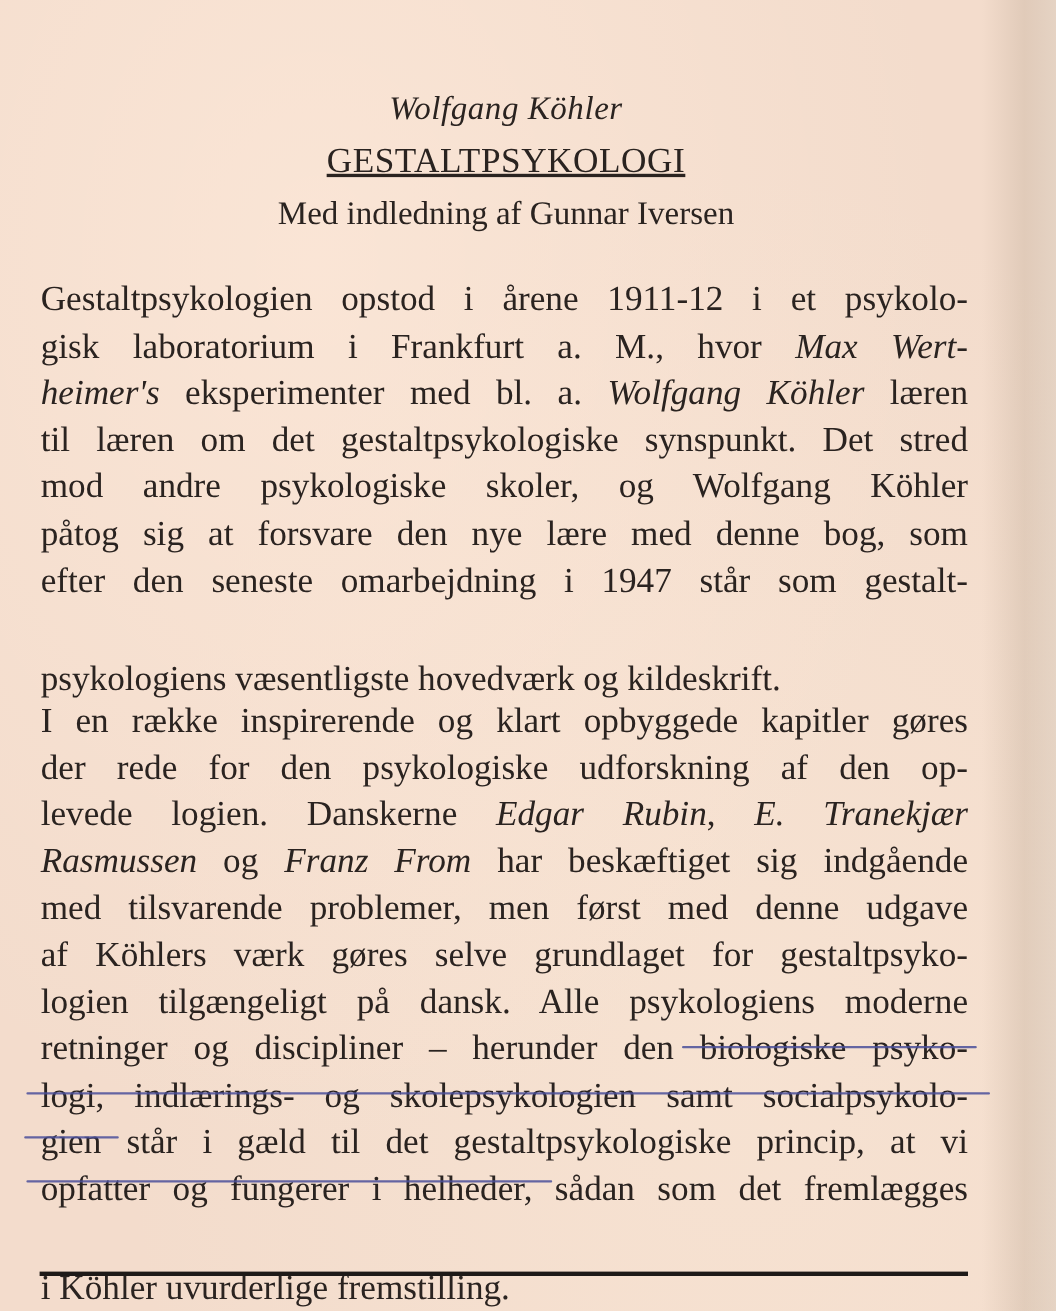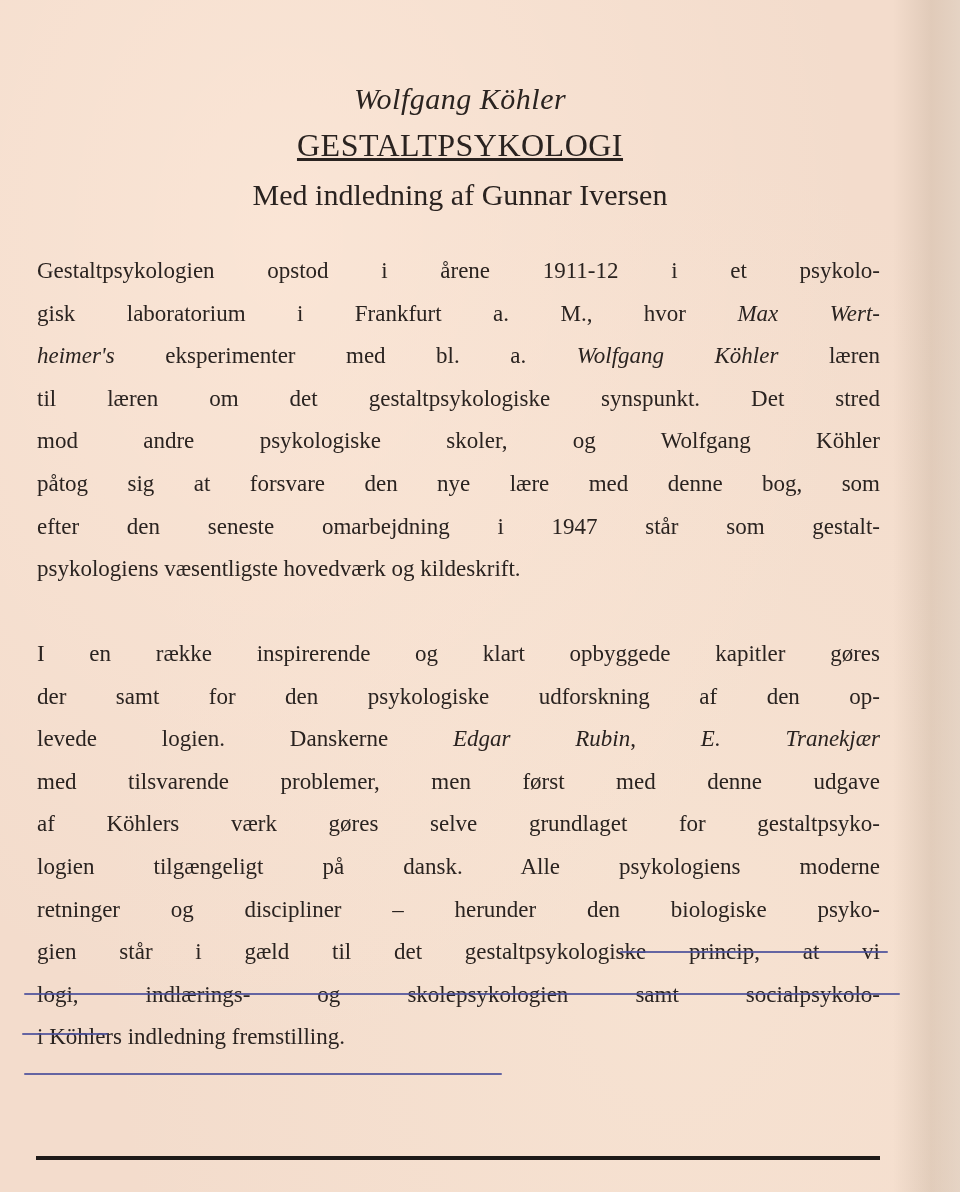--- a/index.html
+++ b/index.html
@@ -44,34 +44,35 @@
       text-decoration: underline;
     }
     .intro {
       top: 178px;
       font-size: 30px;
     }
     .body-text {
       position: absolute;
       left: 37px;
       width: 843px;
-      font-size: 23px;
+      font-size: 32px;
       line-height: 42.6px;
     }
     .p1 { top: 250px; }
     .p2 { top: 633px; }
     .line {
       display: block;
       white-space: nowrap;
       text-align: justify;
       text-align-last: justify;
       height: 42.6px;
     }
     .line.last {
       text-align-last: left;
+      margin-top: 47px;
     }
     em { }
     .ink {
       position: absolute;
       height: 2px;
       background: #4a4f9a;
       border-radius: 2px;
       opacity: 0.85;
     }
     .rule {
@@ -96,29 +97,31 @@
       <span class="line"><span>gisk laboratorium i Frankfurt a. M., hvor </span><em>Max Wert-</em></span>
       <span class="line"><em>heimer's</em><span> eksperimenter med bl. a. </span><em>Wolfgang Köhler</em><span> læren</span></span>
       <span class="line"><span>til læren om det gestaltpsykologiske synspunkt. Det stred</span></span>
       <span class="line"><span>mod andre psykologiske skoler, og Wolfgang Köhler</span></span>
       <span class="line"><span>påtog sig at forsvare den nye lære med denne bog, som</span></span>
       <span class="line"><span>efter den seneste omarbejdning i 1947 står som gestalt-</span></span>
       <span class="line last"><span>psykologiens væsentligste hovedværk og kildeskrift.</span></span>
     </div>
   <div class="body-text p2" id="p2">
       <span class="line"><span>I en række inspirerende og klart opbyggede kapitler gøres</span></span>
-      <span class="line"><span>der samt for den psykologiske udforskning af den op-</span></span>
+      <span class="line"><span>der rede for den psykologiske udforskning af den op-</span></span>
       <span class="line"><span>levede logien. Danskerne </span><em>Edgar Rubin</em><span>, </span><em>E. Tranekjær</em></span>
+      <span class="line"><em>Rasmussen</em><span> og </span><em>Franz From</em><span> har beskæftiget sig indgående</span></span>
       <span class="line"><span>med tilsvarende problemer, men først med denne udgave</span></span>
       <span class="line"><span>af Köhlers værk gøres selve grundlaget for gestaltpsyko-</span></span>
       <span class="line"><span>logien tilgængeligt på dansk. Alle psykologiens moderne</span></span>
       <span class="line"><span>retninger og discipliner – herunder den biologiske psyko-</span></span>
+      <span class="line"><span>logi, indlærings- og skolepsykologien samt socialpsykolo-</span></span>
       <span class="line"><span>gien står i gæld til det gestaltpsykologiske princip, at vi</span></span>
-      <span class="line"><span>logi, indlærings- og skolepsykologien samt socialpsykolo-</span></span>
-      <span class="line last"><span>i Köhlers indledning fremstilling.</span></span>
+      <span class="line"><span>opfatter og fungerer i helheder, sådan som det fremlægges</span></span>
+      <span class="line last"><span>i Köhler uvurderlige fremstilling.</span></span>
     </div>
 
   <div id="ink-layer">
       <div class="ink" style="left: 620px; top: 951px; width: 268px; background: rgb(74, 79, 154);"></div>
       <div class="ink" style="left: 24px; top: 993px; width: 876px; background: rgb(74, 79, 154);"></div>
       <div class="ink" style="left: 22px; top: 1033px; width: 86px; background: rgb(74, 79, 154);"></div>
       <div class="ink" style="left: 24px; top: 1073px; width: 478px; background: rgb(74, 79, 154);"></div>
     </div>
 
   <div class="rule"></div>

